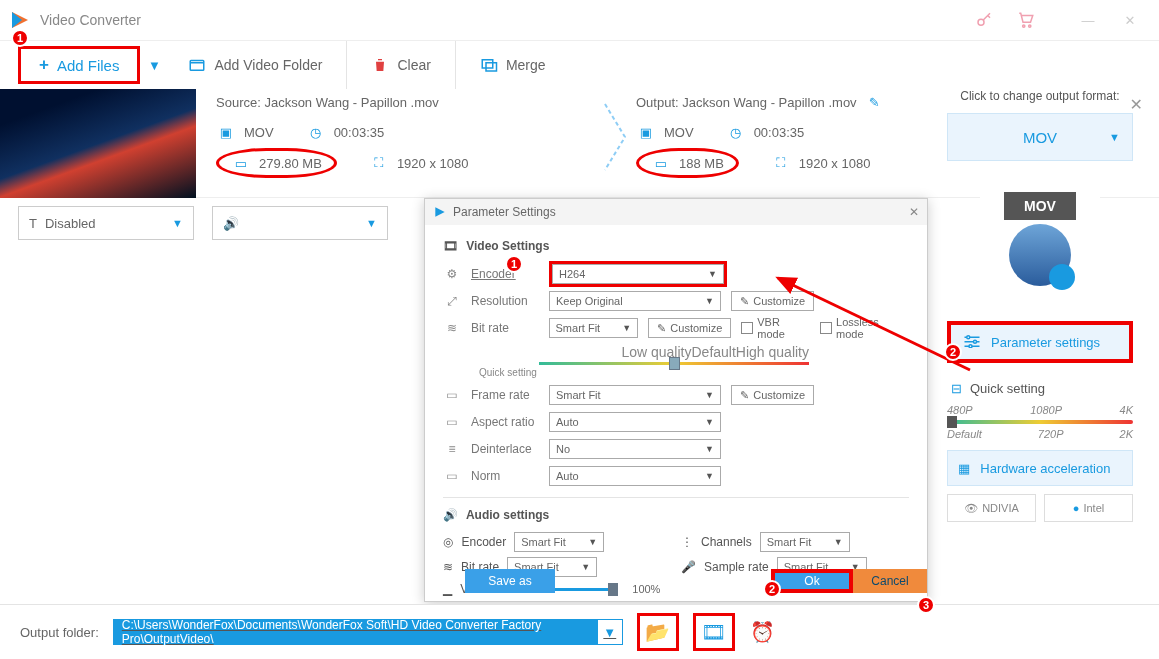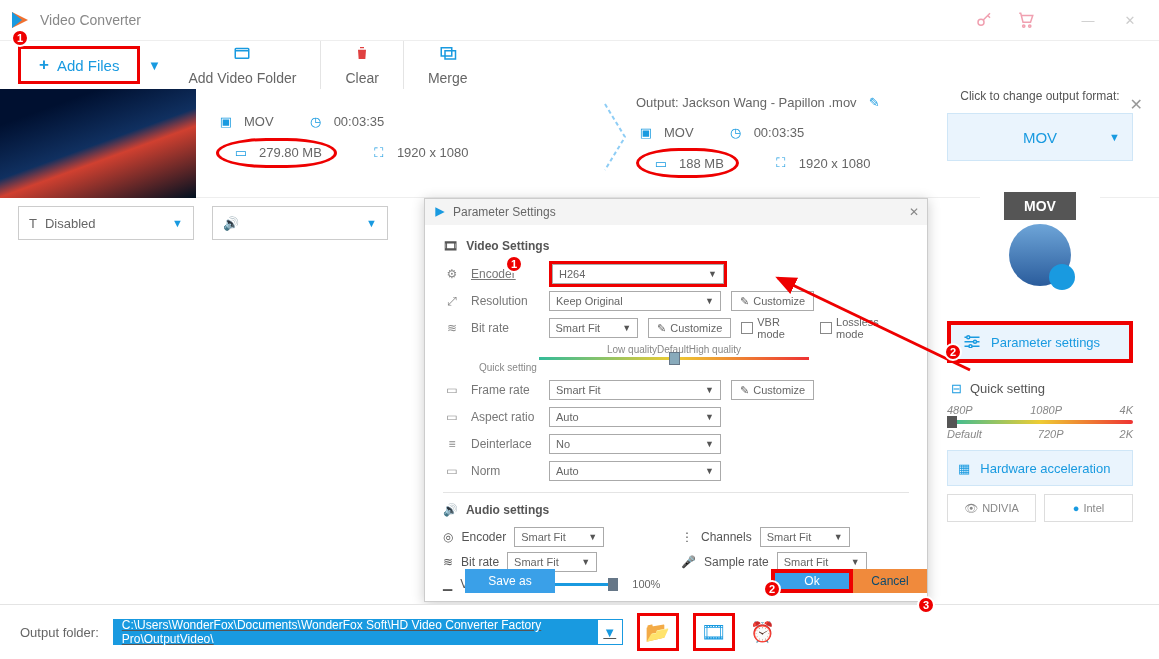--- a/index.html
+++ b/index.html
@@ -10,21 +10,21 @@
 .titlebar .logo { width: 24px; height: 24px; margin-right: 8px; }
 .titlebar .title { flex: 1; color: #888; font-size: 14px; }
 .titlebar .tb-icon { width: 42px; height: 41px; display:flex; align-items:center; justify-content:center; color:#ccc; }
 .titlebar .tb-icon.pink { color:#f0a0b0; }
 
 
 .toolbar { height: 48px; display: flex; align-items: center; padding: 0 18px; gap: 0; }
 .addfiles { border: 3px solid #e00; padding: 6px 18px; display:flex; align-items:center; gap:8px; color:#199ae0; font-size: 15px; position:relative; }
 .addfiles .plus { color:#199ae0; font-weight:bold; font-size:17px; }
 .tb-dd { width:28px; display:flex; justify-content:center; color:#199ae0; }
-.tb-btn { display:flex; align-items:center; gap:8px; padding:6px 20px; color:#666; font-size:14px;flex-direction:column; }
+.tb-btn { display:flex; align-items:center; gap:8px; padding:6px 20px; color:#666; font-size:14px; }
 .tb-btn .ic { width:18px; height:18px; display:flex; align-items:center; justify-content:center; }
 
 
 .filearea { display:flex; }
 .thumb { width:196px; height:109px; background: linear-gradient(160deg,#001030 20%,#103060 50%,#d04030 60%,#001020); }
 .filecard { flex:1; position:relative; padding:6px 20px 10px 20px; border-bottom:1px solid #eee; }
 .filecard .fc-close { position:absolute; right:16px; top:6px; color:#999; font-size:16px; }
 .fc-row { display:flex; align-items:center; }
 .fc-half { width:380px; }
 .fc-src { color:#666; font-size:13px; margin-bottom:12px; }
@@ -72,21 +72,21 @@
 .prow .pic { width:18px; color:#888; text-align:center; }
 .prow .plabel { width:68px; color:#777; }
 .psel { border:1px solid #aaa; height:20px; width:172px; display:flex; align-items:center; justify-content:space-between; padding:0 6px; background:#fff; color:#666; font-size:11px; }
 .psel.small { width:90px; }
 .psel .pcaret { font-size:9px; color:#555; }
 .encbox { border:3px solid #e00; display:flex; align-items:center; position:relative; }
 .pbtn { border:1px solid #aaa; height:20px; padding:0 8px; display:flex; align-items:center; gap:4px; font-size:11px; color:#666; background:#fff; }
 .chk { display:flex; align-items:center; gap:4px; font-size:11px; color:#666; }
 .chk .box { width:12px; height:12px; border:1px solid #888; }
 .quality { margin:4px 0 6px 96px; }
-.quality .qlabels { display:flex; justify-content:center; font-size:10px; color:#888; width:270px; }
+.quality .qlabels { display:flex; justify-content:flex-end; font-size:14px; color:#888; width:270px; }
 .quality .qtrack { width:270px; height:3px; background:linear-gradient(to right,#3b9,#ec3,#e33); position:relative; margin-top:2px; }
 .quality .qknob { position:absolute; left:130px; top:-5px; width:11px; height:13px; background:#8ab; border:1px solid #678; }
 .divline { border:0; border-top:1px solid #e4e4e4; margin:10px 0; }
 .arow { display:flex; align-items:center; gap:10px; margin-bottom:5px; }
 .arow .half { display:flex; align-items:center; gap:8px; width:230px; }
 .volslider { width:110px; height:3px; background:#199ae0; position:relative; }
 .volslider .vnob { position:absolute; right:0; top:-5px; width:10px; height:13px; background:#678; }
 .dlg-foot { position:absolute; bottom:8px; left:0; right:0; height:24px; display:flex; }
 .dlg-foot .sp { flex:1; }
 .dlg-foot .saveas { width:90px; background:#3aa0e8; color:#fff; display:flex; align-items:center; justify-content:center; font-size:12px; }
@@ -189,20 +189,21 @@
     <span>Merge</span>
   </div>
 </div>
 
 <div class="filearea">
   <div class="thumb"></div>
   <div class="filecard" style="width:740px;">
     <div class="fc-close">✕</div>
     <div class="fc-row">
       <div class="fc-half">
+        <div class="fc-src">Source: Jackson Wang - Papillon .mov</div>
         <div class="fc-stats">
           <div class="fc-chip">
               <span class="ic">▣</span>
               <span>MOV</span>
             </div>
           <div class="fc-chip">
               <span class="ic">◷</span>
               <span>00:03:35</span>
             </div>
         </div>

